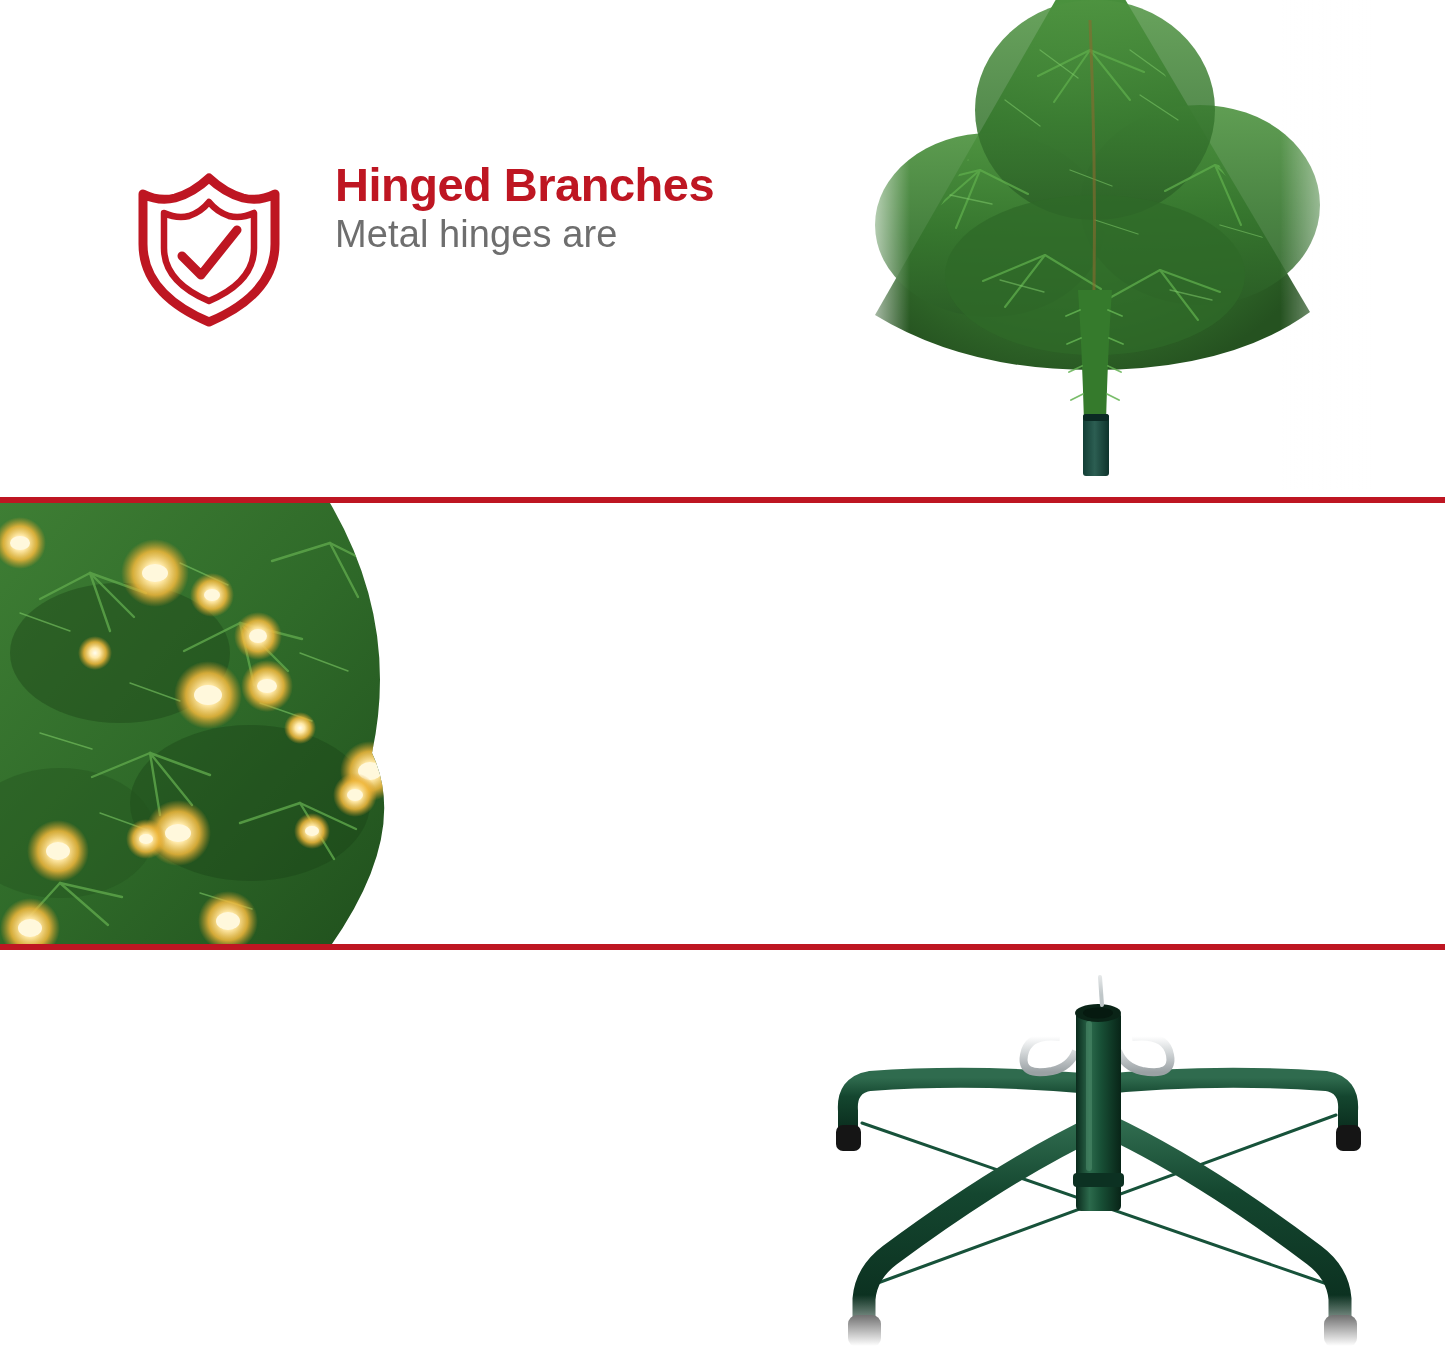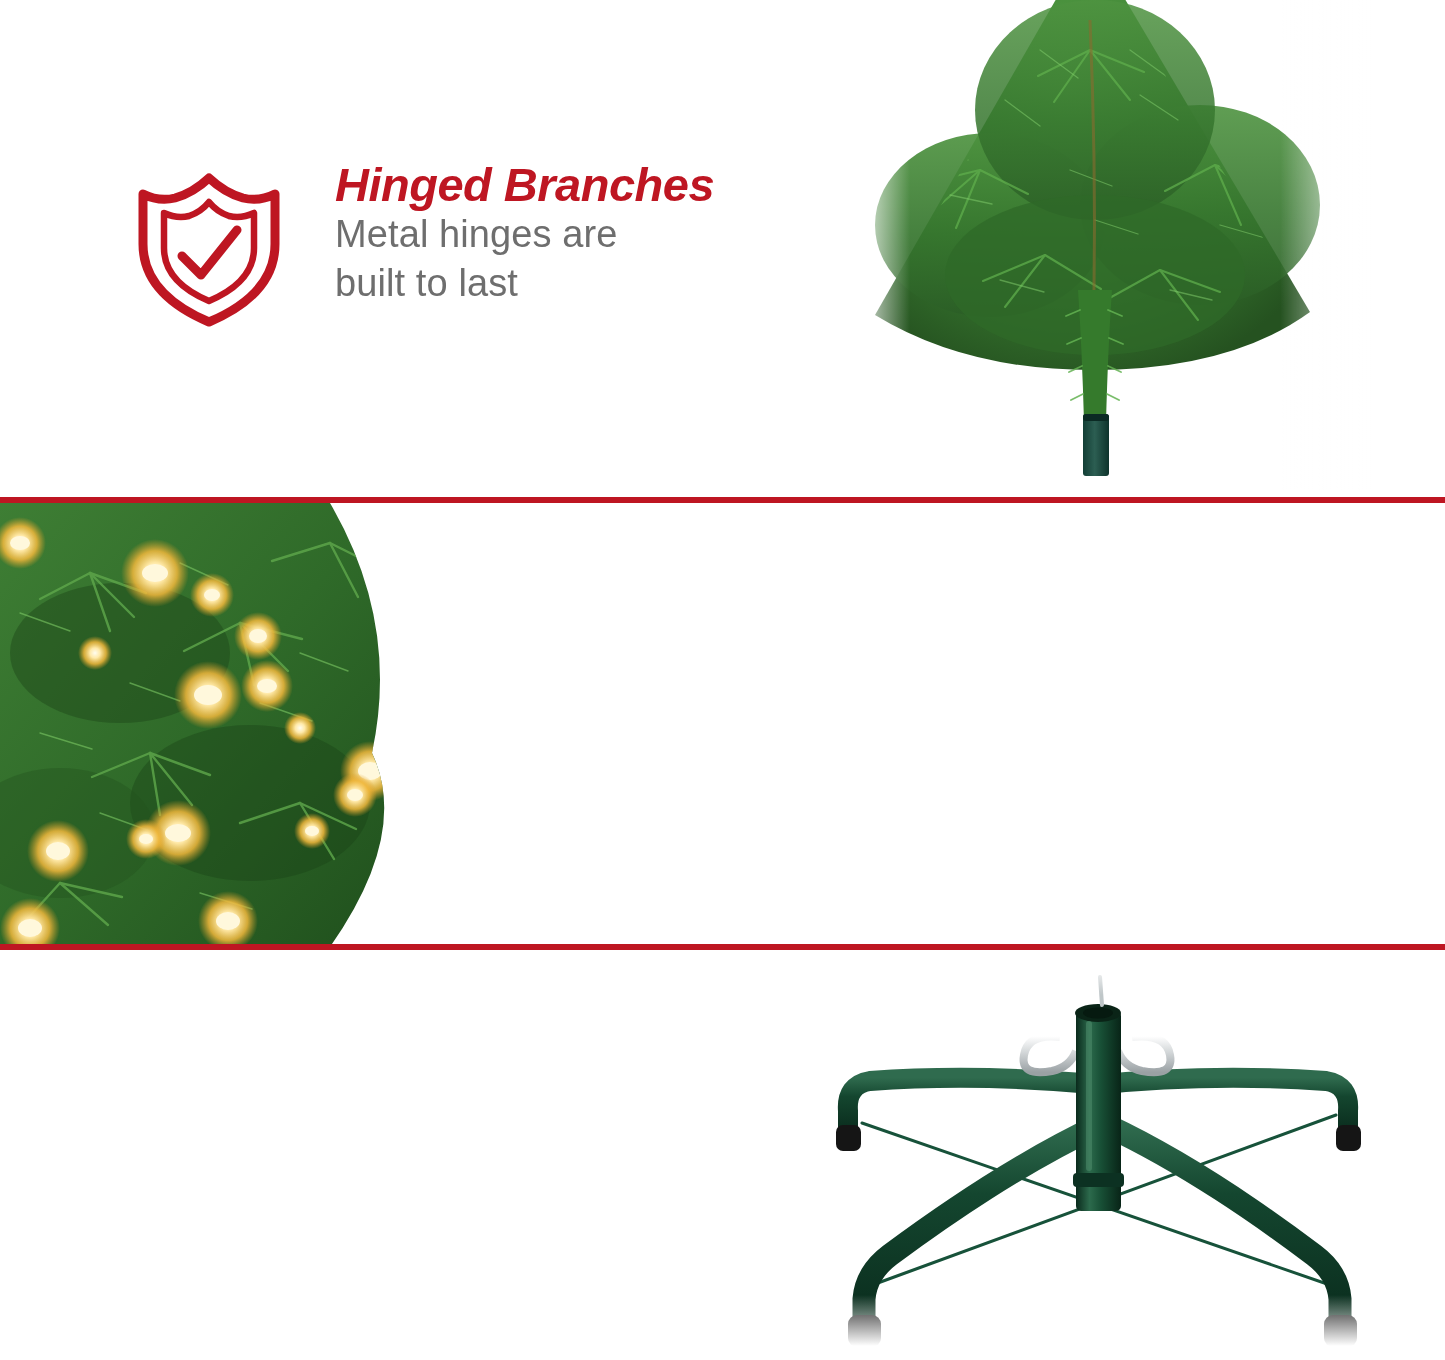--- a/index.html
+++ b/index.html
@@ -17,21 +17,21 @@
   #panel-3{top:950px;height:410px;}
 
   .divider{position:absolute;left:0;width:1445px;height:6px;background:#BE1622;}
   #divider-1{top:497px;}
   #divider-2{top:944px;}
 
   
   .textblock{position:absolute;}
   .title{
     color:#BE1622;font-weight:bold;letter-spacing:-0.5px;
-    line-height:1.06;white-space:nowrap;font-style:italic;
+    line-height:1.06;white-space:nowrap;
   }
   .subtitle{
     color:#6E6E6E;font-weight:300;line-height:1.30;
     letter-spacing:0.1px;
   }
 
   #text-hinged{left:335px;top:160px;}
   #text-hinged .title{font-size:47px;}
   #text-hinged .subtitle{font-size:38px;}
 
@@ -185,21 +185,20 @@
 
           <path d="M49 88 L68 107 L104 62" stroke-width="9"></path>
         </g>
       </svg>
     </div>
 
     <div class="textblock" id="text-hinged">
       <div class="title">Hinged Branches</div>
       <div class="subtitle">
         <div>Metal hinges are</div>
-        <div>built to last</div>
       </div>
     </div>
   </section>
 
   <div class="divider" id="divider-1"></div>
 
   <section class="panel" id="panel-2">
 
     <div class="photo" id="photo-lit">
       <svg viewBox="0 0 520 444" width="520" height="444" preserveAspectRatio="xMidYMid slice">

